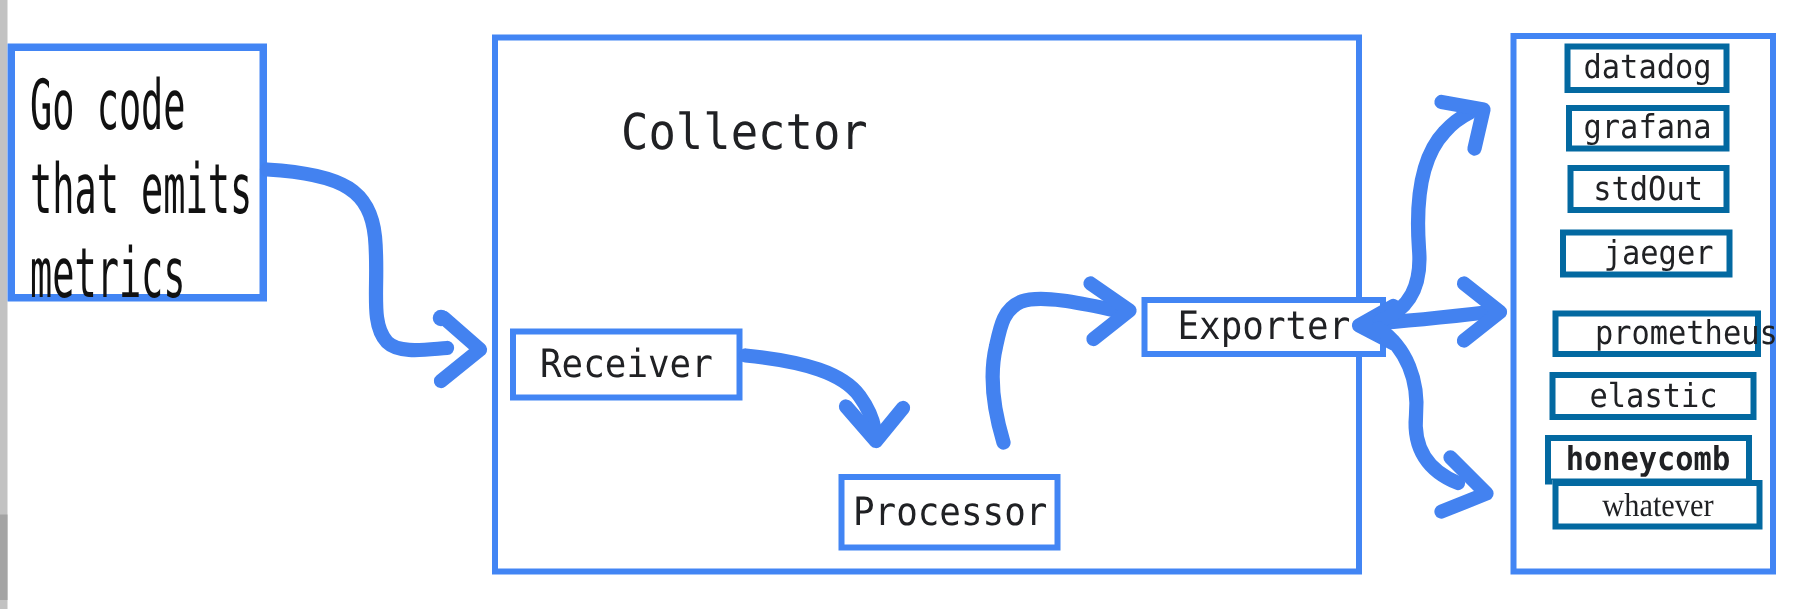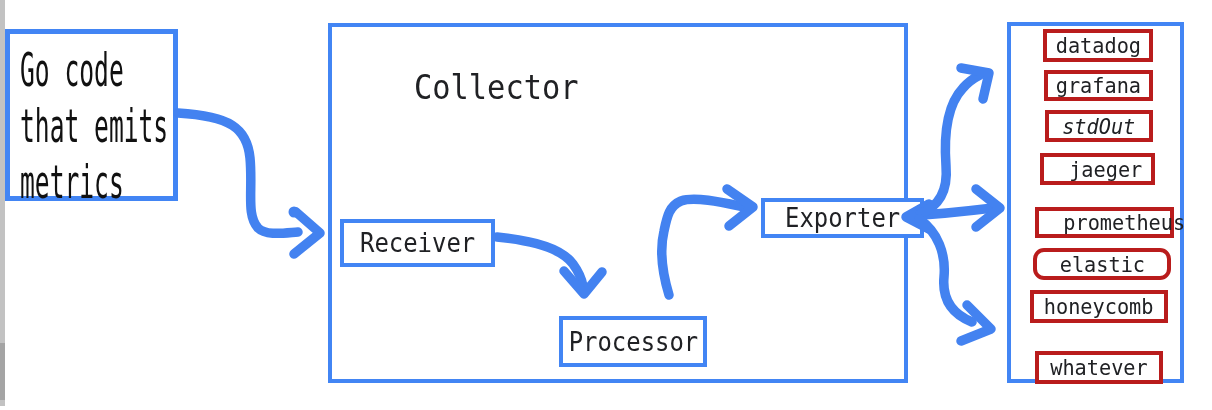--- a/index.html
+++ b/index.html
@@ -26,21 +26,21 @@
   .collector-title{left:414px;top:68px;font-size:33px;color:#202124;
     transform:scaleX(0.92);transform-origin:0 50%;white-space:nowrap;}
 
   .comp-label{font-size:26px;color:#202124;transform:scaleX(0.92);white-space:nowrap;}
   .receiver-box{left:340px;top:219px;width:155px;height:48px;}
   .processor-box{left:559px;top:316px;width:148px;height:51px;}
   .exporter-box{left:761px;top:198px;width:163px;height:40px;}
 
   
   .dest-outer{left:1007px;top:22px;width:177px;height:361px;border:4px solid #4285f4;background:#fff;}
-  .dest-box{border:4px solid #b91c1c;background:#fff;}
+  .dest-box{border:4px solid #0369a1;background:#fff;}
   .dest-label{font-size:22px;color:#202124;transform:scaleX(0.92);white-space:nowrap;}
 
   svg.arrows{position:absolute;left:0;top:0;pointer-events:none;z-index:5;}
   .stroke{fill:none;stroke:#4382f0;stroke-width:9.5;stroke-linecap:round;stroke-linejoin:round;}
 </style>
 </head>
 <body>
 
 <div class="abs scroll-track"></div>
 <div class="abs scroll-thumb"></div>
@@ -65,36 +65,36 @@
 </div>
 
 <div class="abs dest-outer"></div>
 
 <div class="abs dest-box center" style="left:1043px;top:29px;width:110px;height:33px;">
   <span class="dest-label">datadog</span>
 </div>
 <div class="abs dest-box center" style="left:1044px;top:70px;width:109px;height:31px;align-items:center;">
   <span class="dest-label">grafana</span>
 </div>
-<div class="abs dest-box center" style="left:1045px;top:110px;width:108px;height:32px;font-style:italic;">
+<div class="abs dest-box center" style="left:1045px;top:110px;width:108px;height:32px;">
   <span class="dest-label">stdOut</span>
 </div>
 <div class="abs dest-box center" style="left:1040px;top:153px;width:115px;height:32px;padding-left:16px;">
   <span class="dest-label">jaeger</span>
 </div>
 <div class="abs dest-box center" style="left:1035px;top:207px;width:139px;height:31px;padding-left:40px;">
   <span class="dest-label">prometheus</span>
 </div>
-<div class="abs dest-box center" style="left:1033px;top:248px;width:138px;height:32px;border-radius:11px;">
+<div class="abs dest-box center" style="left:1033px;top:248px;width:138px;height:32px;">
   <span class="dest-label">elastic</span>
 </div>
-<div class="abs dest-box center" style="left:1030px;top:290px;width:138px;height:33px;">
+<div class="abs dest-box center" style="left:1030px;top:290px;width:138px;height:33px;font-weight:bold;">
   <span class="dest-label">honeycomb</span>
 </div>
-<div class="abs dest-box center" style="left:1035px;top:351px;width:128px;height:33px;">
+<div class="abs dest-box center" style="left:1035px;top:320px;width:140px;height:33px;font-family:Liberation Serif, serif;">
   <span class="dest-label">whatever</span>
 </div>
 
 <svg class="arrows" width="1212" height="410" viewBox="0 0 1212 410">
 
   <g>
     <path class="stroke" d="M 178 113 C 230 116 247 128 250 158 C 253 190 246 215 258 228 C 266 236 284 233 298 232"></path>
     <path class="stroke" d="M 296 212 L 320 233 L 294 254"></path>
     <circle cx="294" cy="212" r="5.5" fill="#4382f0"></circle>
   </g>

